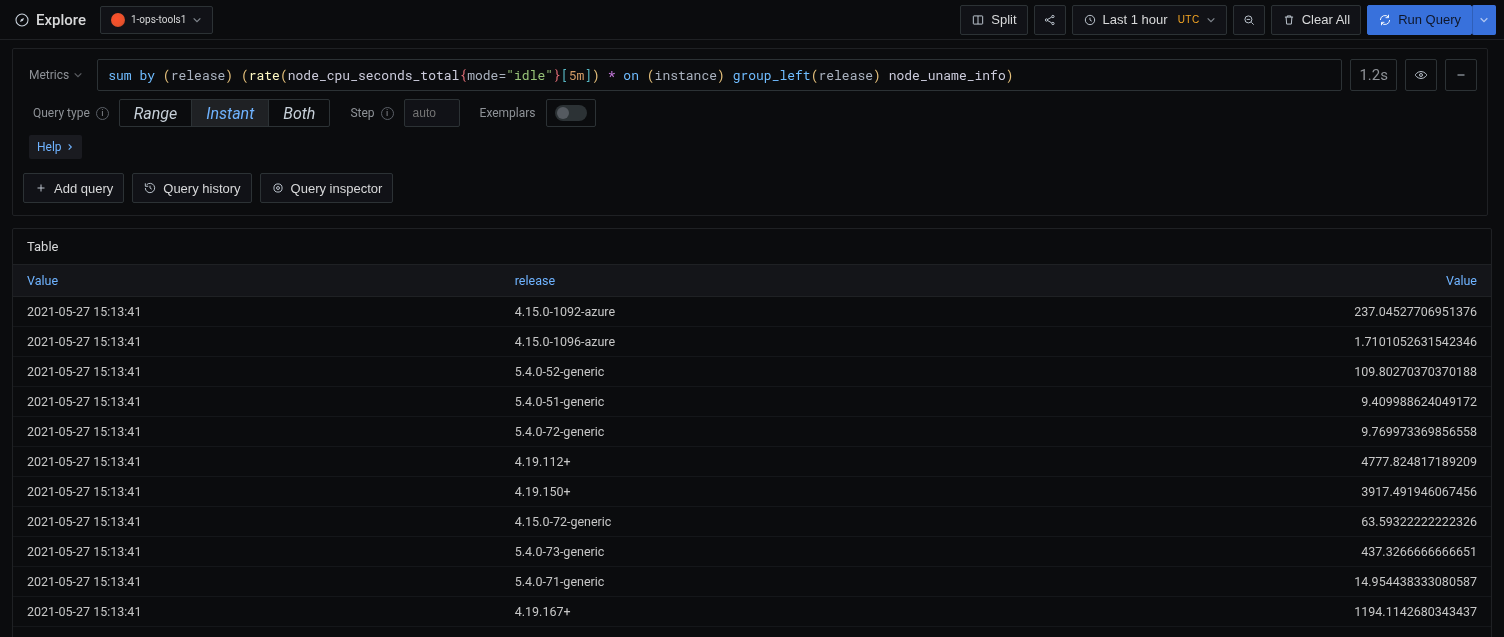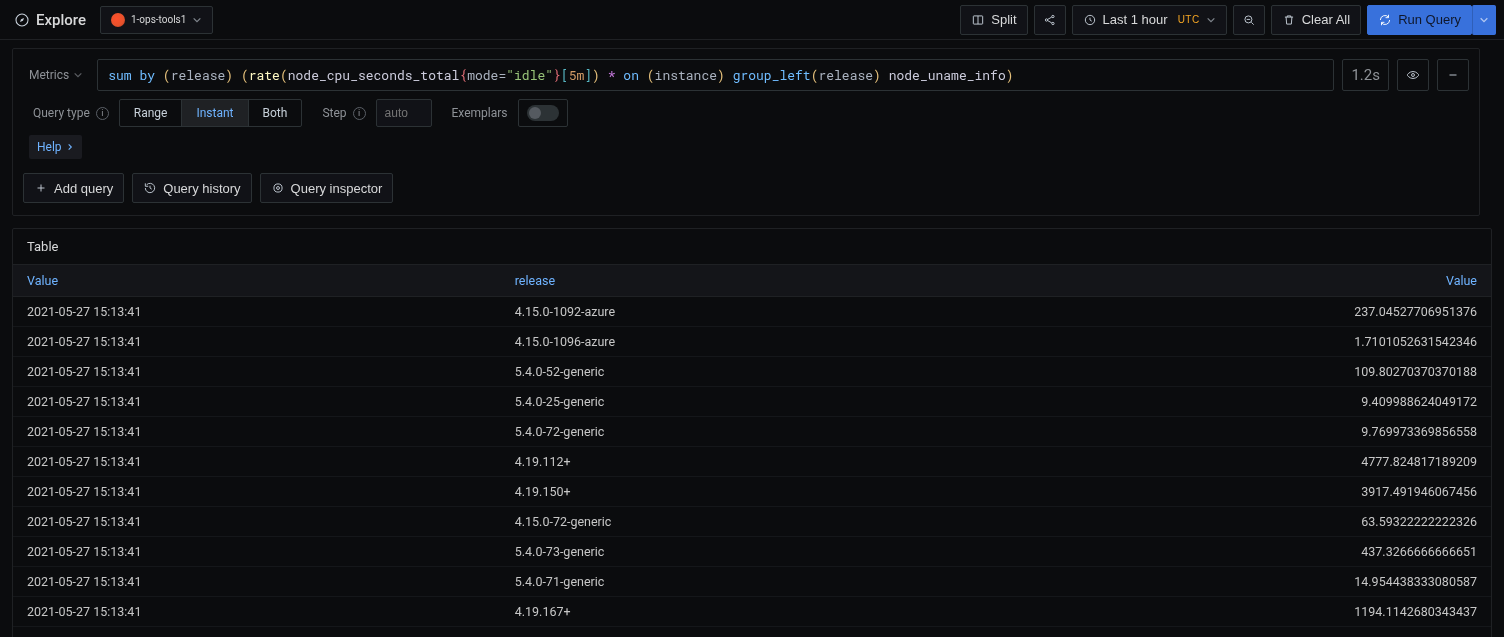--- a/index.html
+++ b/index.html
@@ -34,21 +34,21 @@
     background: #111217; border:1px solid #2c3235; border-radius:2px;
     color:#d8d9da; font-size:13px; cursor:pointer;
   }
   .btn.icon-only { padding: 0 8px; }
   .btn.primary { background:#3871dc; border-color:#3871dc; color:#0f172a; }
   .btn.primary-caret { background:#3871dc; border-color:#3871dc; color:#fff; padding:0 6px; border-left:1px solid #2f5fb8;}
   .icon { width:14px; height:14px; stroke:#c7d0d9; fill:none; stroke-width:1.6; }
   .icon.white { stroke:#fff; }
   .utc { font-size:10px; color:#f5a623; margin-left:4px; letter-spacing:.5px; }
   .panel {
-    margin: 8px 24px 12px 12px;
+    margin: 8px 16px 12px 12px;
     border: 1px solid #1f2124; border-radius: 2px;
     background: #0b0c0e;
   }
   .queryrow { padding: 10px 10px 6px 10px; }
   .qrow1 { display:flex; align-items:center; gap:8px; }
   .metrics-label {
     display:flex; align-items:center; gap:4px;
     color:#8e9297; font-size:12px; padding:0 6px;
   }
   .query-input {
@@ -67,21 +67,21 @@
   .tok-eq { color:#aab2bf; }
   .tok-str { color:#98c379; }
   .tok-brack { color:#56b6c2; }
   .tok-dur { color:#d19a66; }
   .tok-op { color:#c678dd; }
   .lat { font-size:15px; color:#8e9297; height:32px; display:flex; align-items:center; padding:0 8px; border:1px solid #2c3235; border-radius:2px;}
   .sqbtn { width:32px; height:32px; border:1px solid #2c3235; border-radius:2px; display:flex; align-items:center; justify-content:center; cursor:pointer; }
   .qrow2 { display:flex; align-items:center; gap:0; margin-top:8px; flex-wrap:wrap;}
   .label-cell { display:flex; align-items:center; gap:6px; color:#8e9297; font-size:12px; padding:0 10px; height:28px;}
   .seggroup { display:flex; border:1px solid #2c3235; border-radius:2px; overflow:hidden; height:28px; margin-right:10px;}
-  .segbtn { padding:0 14px; display:flex; align-items:center; font-size:12px; color:#c7d0d9; cursor:pointer; border-right:1px solid #2c3235;}
+  .segbtn { padding:0 14px; display:flex; align-items:center; font-size:16px; color:#c7d0d9; cursor:pointer; border-right:1px solid #2c3235;font-style:italic;}
   .segbtn:last-child{border-right:none;}
   .segbtn.active { background:#1f2124; color:#6fb3ff; }
   .step-input { width:56px; height:28px; background:#111217; border:1px solid #2c3235; border-radius:2px; color:#8e9297; font-size:12px; padding:0 8px; margin-right:10px;}
   .toggle {
     width:32px; height:16px; border-radius:8px; background:#2c3235; position:relative;
   }
   .toggle::after{ content:""; position:absolute; left:2px; top:2px; width:12px; height:12px; border-radius:50%; background:#555a60;}
   .toggle-wrap{ border:1px solid #2c3235; height:28px; display:flex; align-items:center; padding:0 8px; border-radius:2px;}
   .helpline { margin-top:8px;padding-left:6px; }
   .help-chip { display:inline-flex; align-items:center; gap:4px; background:#1a1b20; color:#6fb3ff; font-size:12px; height:24px; padding:0 8px; border-radius:2px; cursor:pointer;}
@@ -289,21 +289,21 @@
           <td>4.15.0-1096-azure</td>
           <td class="val">1.7101052631542346</td>
         </tr>
         <tr>
           <td>2021-05-27 15:13:41</td>
           <td>5.4.0-52-generic</td>
           <td class="val">109.80270370370188</td>
         </tr>
         <tr>
           <td>2021-05-27 15:13:41</td>
-          <td>5.4.0-25-generic</td>
+          <td>5.4.0-51-generic</td>
           <td class="val">9.409988624049172</td>
         </tr>
         <tr>
           <td>2021-05-27 15:13:41</td>
           <td>5.4.0-72-generic</td>
           <td class="val">9.769973369856558</td>
         </tr>
         <tr>
           <td>2021-05-27 15:13:41</td>
           <td>4.19.112+</td>

